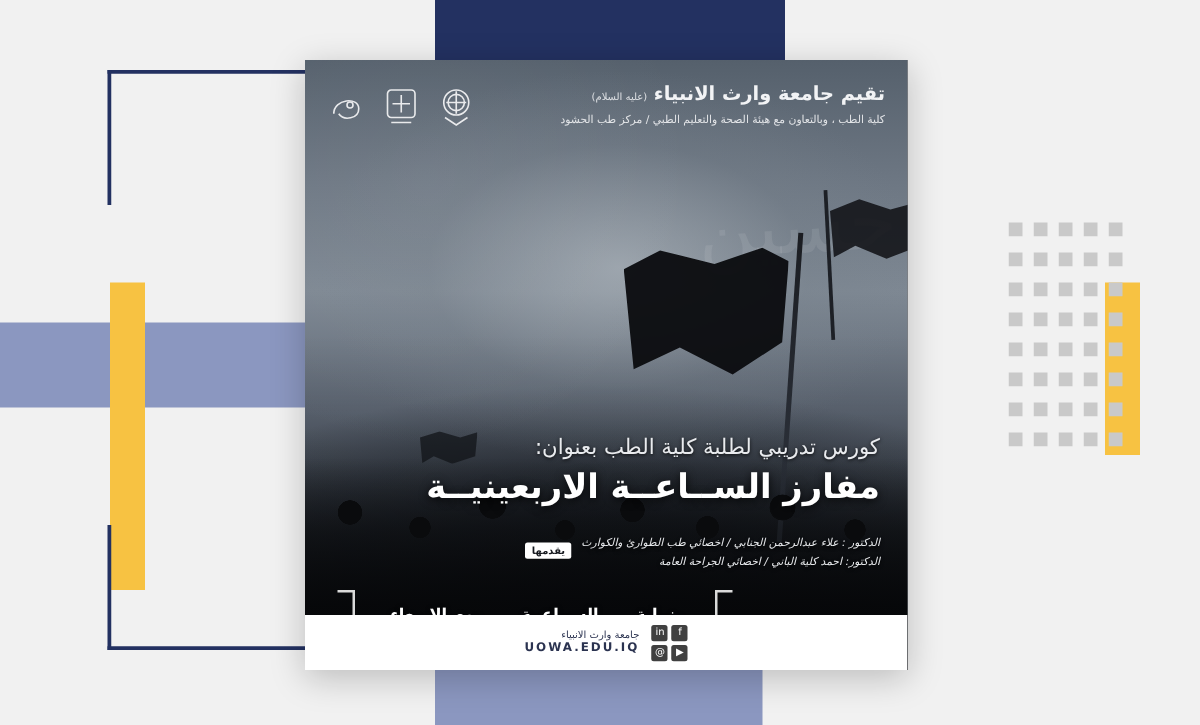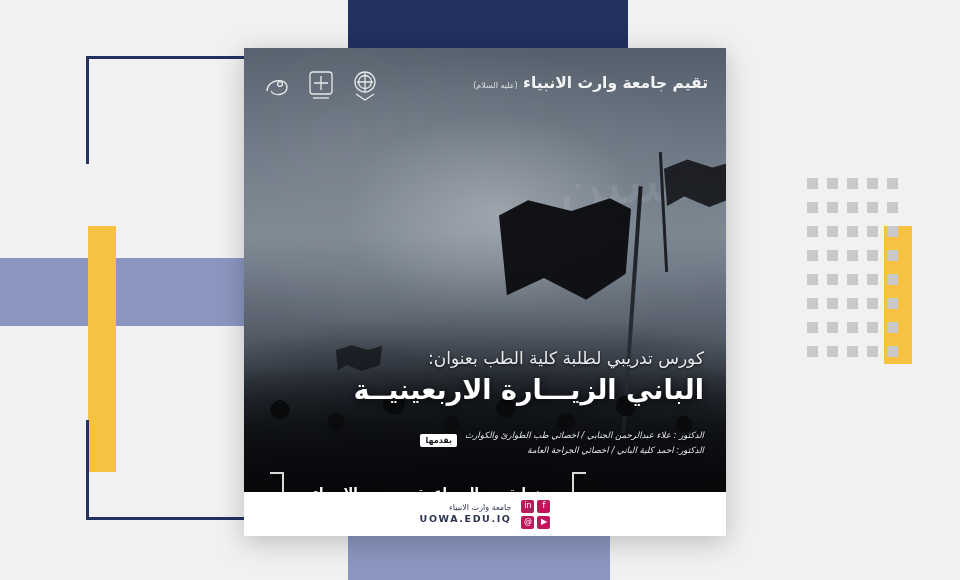--- a/index.html
+++ b/index.html
@@ -222,21 +222,21 @@
   .footer {
     position: absolute; left: 0; right: 0; bottom: 0; height: 44px;
     background: #ffffff;
     display: flex; align-items: center; justify-content: center; gap: 10px;
   }
   .f-text { text-align: right; line-height: 1.3; }
   .f-name { color: #2b3350; font-size: 8px; letter-spacing: .4px; }
   .f-url { color: #2b3350; font-size: 9.5px; font-weight: bold; letter-spacing: 1.6px; }
   .f-icons { display: grid; grid-template-columns: 13px 13px; gap: 3px; }
   .f-icons span {
-    width: 13px; height: 13px; background: #be185d; border-radius: 2px;
+    width: 13px; height: 13px; background: #404040; border-radius: 2px;
     display: flex; align-items: center; justify-content: center;
     color: #fff; font-size: 8px; line-height: 1;
   }
 </style>
 </head>
 <body>
 
 <div id="stage">
 
   <div class="deco deco-navy-top"></div>
@@ -300,20 +300,21 @@
     <div class="flag-big"></div>
     <div class="pole-big"></div>
     <div class="crowd"></div>
 
     <div class="header">
       <div class="htext">
         <div class="h1">
           <span>تقيم جامعة وارث الانبياء</span>
           <span class="sub">(عليه السلام)</span>
         </div>
+        <div class="h2">كلية الطب ، وبالتعاون مع هيئة الصحة والتعليم الطبي / مركز طب الحشود</div>
       </div>
       <div class="logos">
         <div class="logo">
           <svg viewBox="0 0 32 36" fill="none" stroke="#e9eaec" stroke-width="1.3">
             <circle cx="16" cy="15" r="10"></circle>
             <circle cx="16" cy="15" r="6.5"></circle>
             <path d="M16 6 L16 24 M8 15 L24 15"></path>
             <path d="M7 27 L16 33 L25 27"></path>
           </svg>
         </div>
@@ -328,21 +329,21 @@
           <svg viewBox="0 0 32 36" fill="none" stroke="#e9eaec" stroke-width="1.3">
             <path d="M6 24 C6 12 26 10 26 20 C26 28 14 30 10 24"></path>
             <circle cx="19" cy="17" r="2.4"></circle>
           </svg>
         </div>
       </div>
     </div>
 
     <div class="title-wrap">
       <div class="title-small">كورس تدريبي لطلبة كلية الطب بعنوان:</div>
-      <div class="title-main">الباني الزيـــارة الاربعينيــة</div>
+      <div class="title-main">مفارز الســاعــة الاربعينيــة</div>
     </div>
 
     <div class="presenters">
       <div class="pres-lines">
         <div>الدكتور : علاء عبدالرحمن الجنابي / اخصائي طب الطوارئ والكوارث</div>
         <div>الدكتور: احمد كلية الباني / اخصائي الجراحة العامة</div>
       </div>
       <div class="pres-badge">يقدمها</div>
     </div>
 

